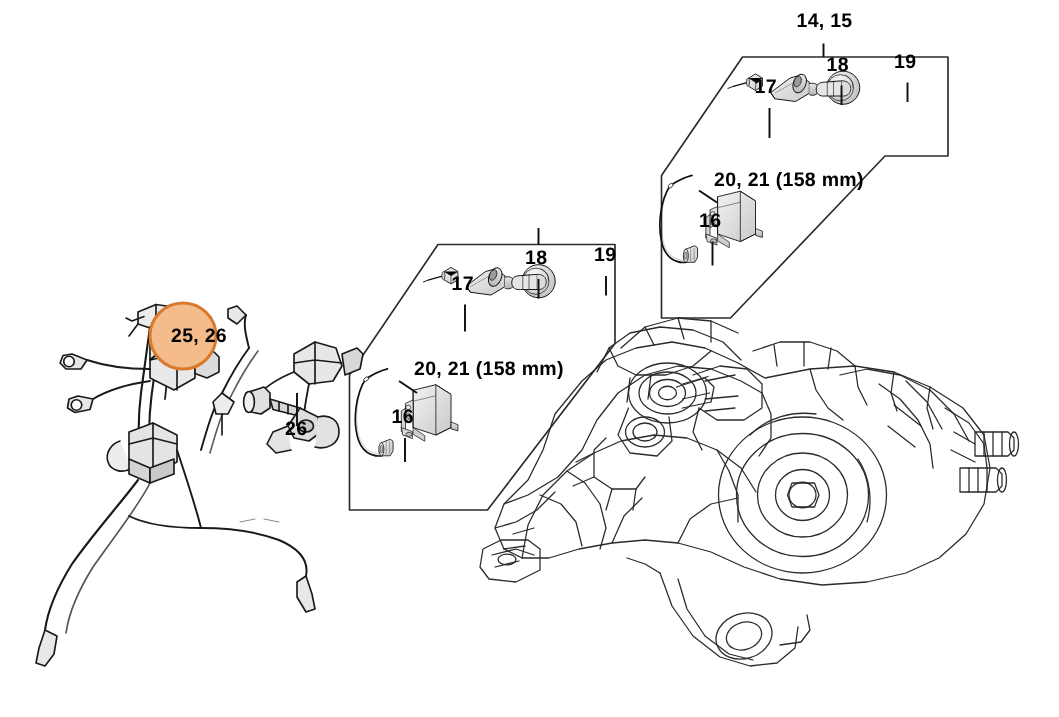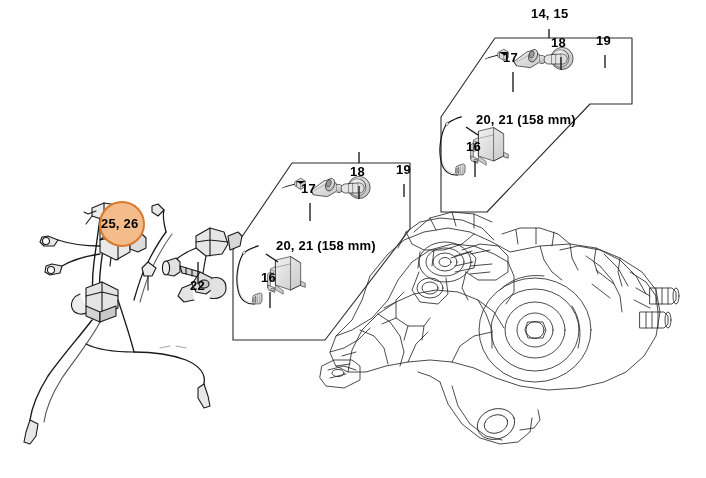--- a/index.html
+++ b/index.html
@@ -295,25 +295,25 @@
   <div class="lbl" style="left:466px; top:140px;">16</div>
 
   <div class="lbl" style="left:301px; top:182px;">17</div>
 
   <div class="lbl" style="left:350px; top:165px;">18</div>
 
   <div class="lbl" style="left:396px; top:163px;">19</div>
 
   <div class="lbl" style="left:261px; top:271px;">16</div>
 
-  <div class="lbl" style="left:190px; top:279px;">22</div>
+  <div class="lbl" style="left:190px; top:279px;">26</div>
 
   <div class="lbl" style="left:476px; top:113px;">
     <span>20, 21</span><span class="unit">&nbsp;</span><span class="unit">(158 mm)</span>
   </div>
 
   <div class="lbl" style="left:276px; top:239px;">
     <span>20, 21</span><span class="unit">&nbsp;</span><span class="unit">(158 mm)</span>
   </div>
 
-  <div class="lbl hl-label" style="left:101px; top:217px;">25, 26</div>
+  <div class="lbl hl-label" style="left:114px; top:217px;">25, 26</div>
 
 </div>
 
 </body></html>

